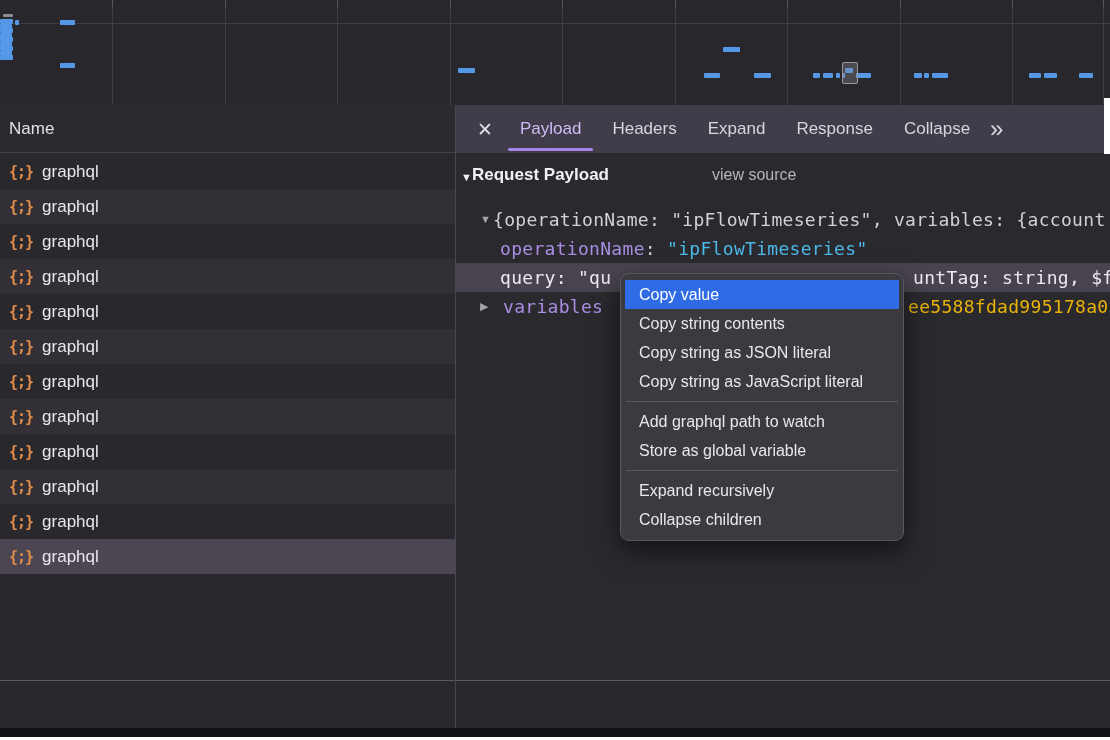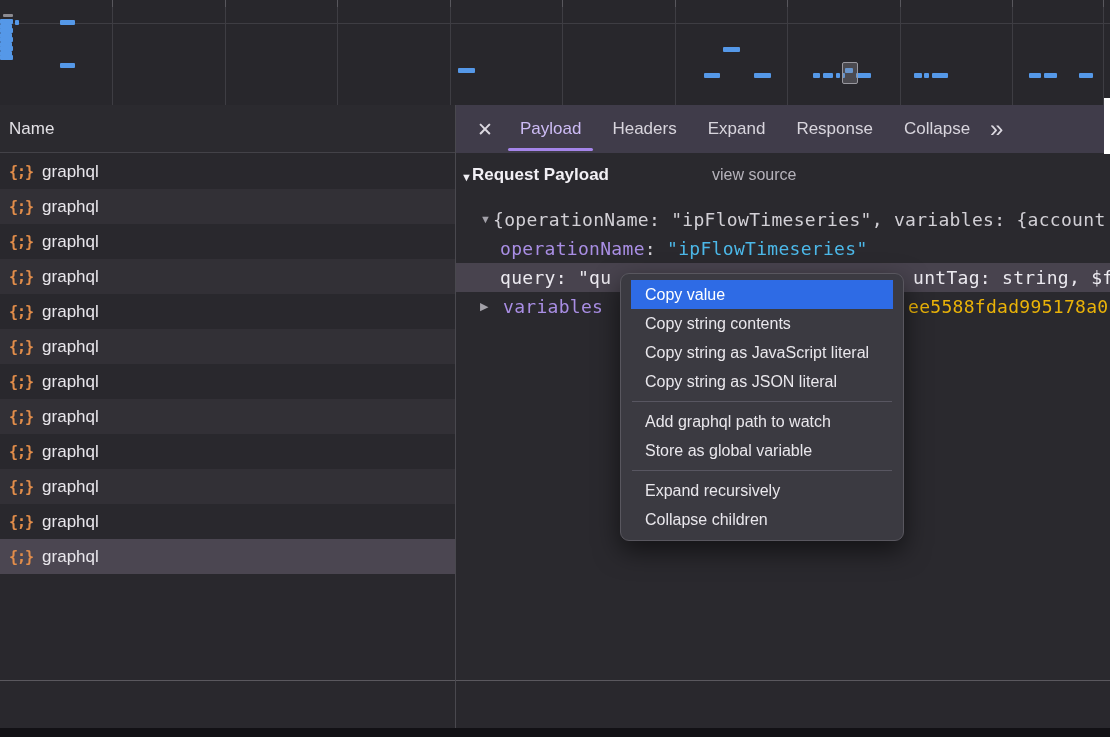--- a/index.html
+++ b/index.html
@@ -74,21 +74,21 @@
   #row-vars{top:139px;}
   #row-vars .mono{position:absolute;left:47px;}
   #row-vars .frag-right{position:absolute;left:452px;color:#eab308;}
   .k{color:var(--key-purple);}
   .sep-colon{color:#d2d0d6;}
   .v-str{color:var(--str-cyan);}
 
   
   #context-menu{left:620px;top:273px;width:284px;background:#3b3a41;
     border:1px solid #59575f;border-radius:9px;box-shadow:0 10px 26px rgba(0,0,0,.55);
-    padding:6px 10px;box-sizing:border-box;z-index:10;}
+    padding:6px 4px;box-sizing:border-box;z-index:10;}
   .menu-item{height:29px;line-height:29px;padding-left:14px;color:#e9e7ec;font-size:16px;}
   .menu-item.highlighted{background:var(--accent-blue);color:#ffffff;}
   .menu-sep{height:1px;background:#585661;margin:5px 1px;}
 </style>
 </head>
 <body>
 
 <div id="devtools" class="abs">
 
   <div id="overview" class="abs">
@@ -248,22 +248,22 @@
     </div>
   </div>
 
   <div id="hdivider" class="abs"></div>
   <div id="footer" class="abs"></div>
   <div id="vsplit" class="abs"></div>
 
   <div id="context-menu" class="abs">
       <div class="menu-item highlighted">Copy value</div>
       <div class="menu-item">Copy string contents</div>
+      <div class="menu-item">Copy string as JSON literal</div>
       <div class="menu-item">Copy string as JavaScript literal</div>
-      <div class="menu-item">Copy string as JSON literal</div>
       <div class="menu-sep"></div>
       <div class="menu-item">Add graphql path to watch</div>
       <div class="menu-item">Store as global variable</div>
       <div class="menu-sep"></div>
       <div class="menu-item">Expand recursively</div>
       <div class="menu-item">Collapse children</div>
     </div>
 </div>
 
 <div id="bottom-edge" class="abs"></div>

